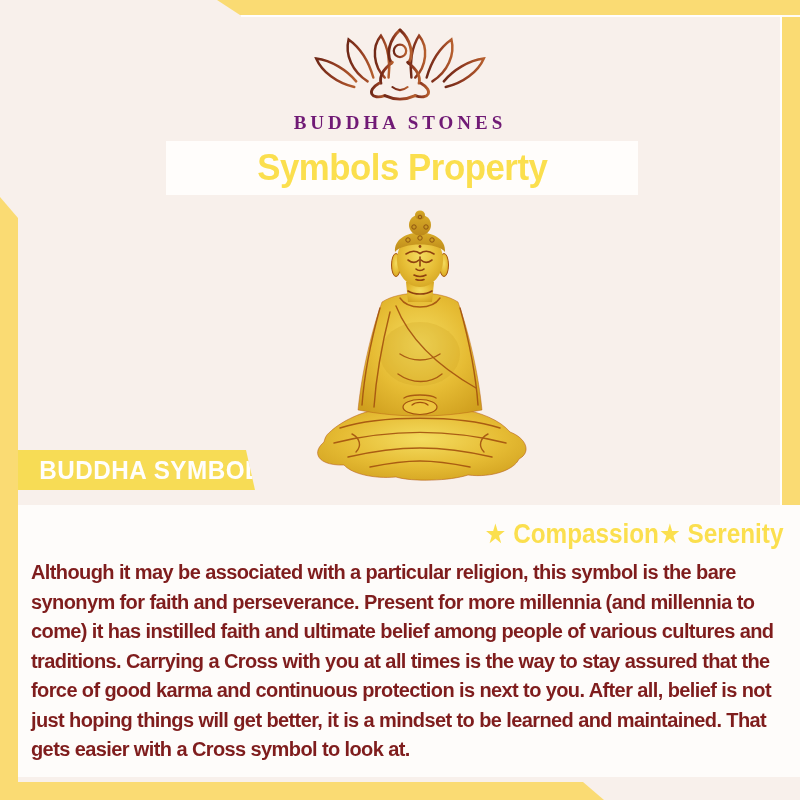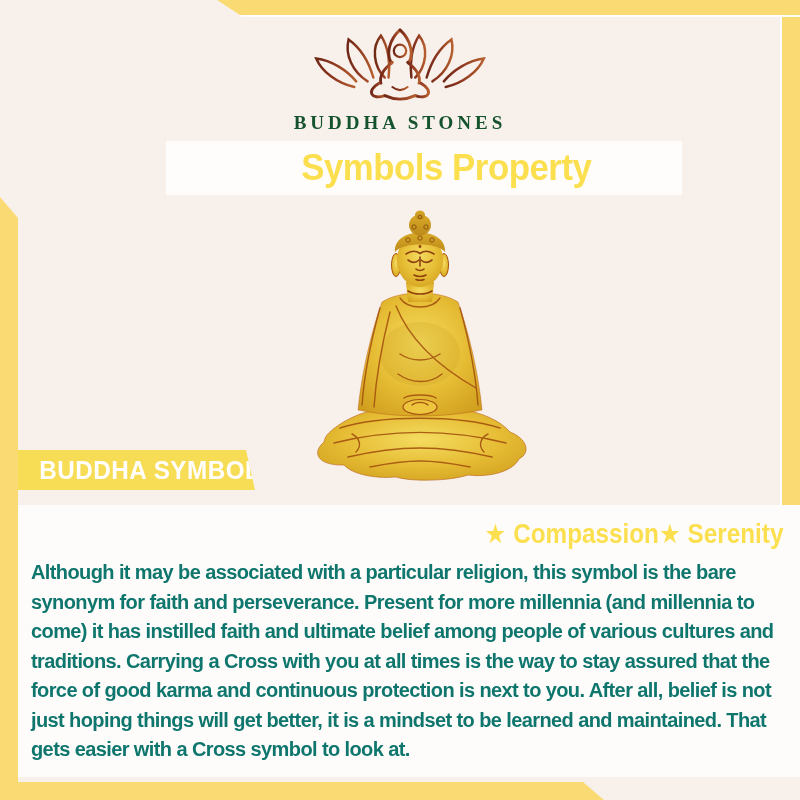--- a/index.html
+++ b/index.html
@@ -21,27 +21,27 @@
   .divider{position:absolute;background:rgba(255,255,255,.92);}
   #top-divider{left:241px;top:15px;width:559px;height:2px;}
   #right-divider{left:780px;top:17px;width:2px;height:553px;}
 
   
   #brand{position:absolute;top:28px;left:0;width:800px;text-align:center;}
   #brand svg{display:block;margin:0 auto;}
   #brand-name{
     margin-top:4px;
     font-family:"Liberation Serif",serif;
-    font-size:19px;letter-spacing:4px;color:#14532d;font-weight:600;
+    font-size:19px;letter-spacing:4px;color:#701a75;font-weight:600;
   }
 
   
   #title-banner{
     position:absolute;left:166px;top:141px;width:472px;height:54px;
-    background:#fffdfb;display:flex;align-items:center;justify-content:center;padding-left:44px;
+    background:#fffdfb;display:flex;align-items:center;justify-content:center;
   }
   #page-title{
     font-size:37px;font-weight:700;color:#fbdf4e;letter-spacing:-.5px;
     display:inline-block;transform:scaleX(.94);white-space:nowrap;
   }
 
   
   #buddha{position:absolute;left:300px;top:202px;width:240px;height:282px;}
 
   
@@ -63,21 +63,21 @@
   }
   #subtitle{
     position:absolute;top:13px;left:0;width:100%;text-align:right;
     font-size:27px;font-weight:700;color:#fbdf4e;white-space:nowrap;
     font-family:"Liberation Sans","DejaVu Sans",sans-serif;
   }
   #subtitle .scale-wrap{display:inline-block;transform:scaleX(.9);}
   #paragraph{
     position:absolute;left:13px;top:53px;width:744px;
     font-size:20px;line-height:29.5px;font-weight:700;
-    letter-spacing:-.6px;color:#0f766e;text-align:left;
+    letter-spacing:-.6px;color:#7f1d1d;text-align:left;
   }
 </style>
 </head>
 <body>
 
 <div id="page">
 
   <div class="accent" id="top-bar"></div>
   <div class="accent" id="right-bar"></div>
   <div class="accent" id="left-bar"></div>

